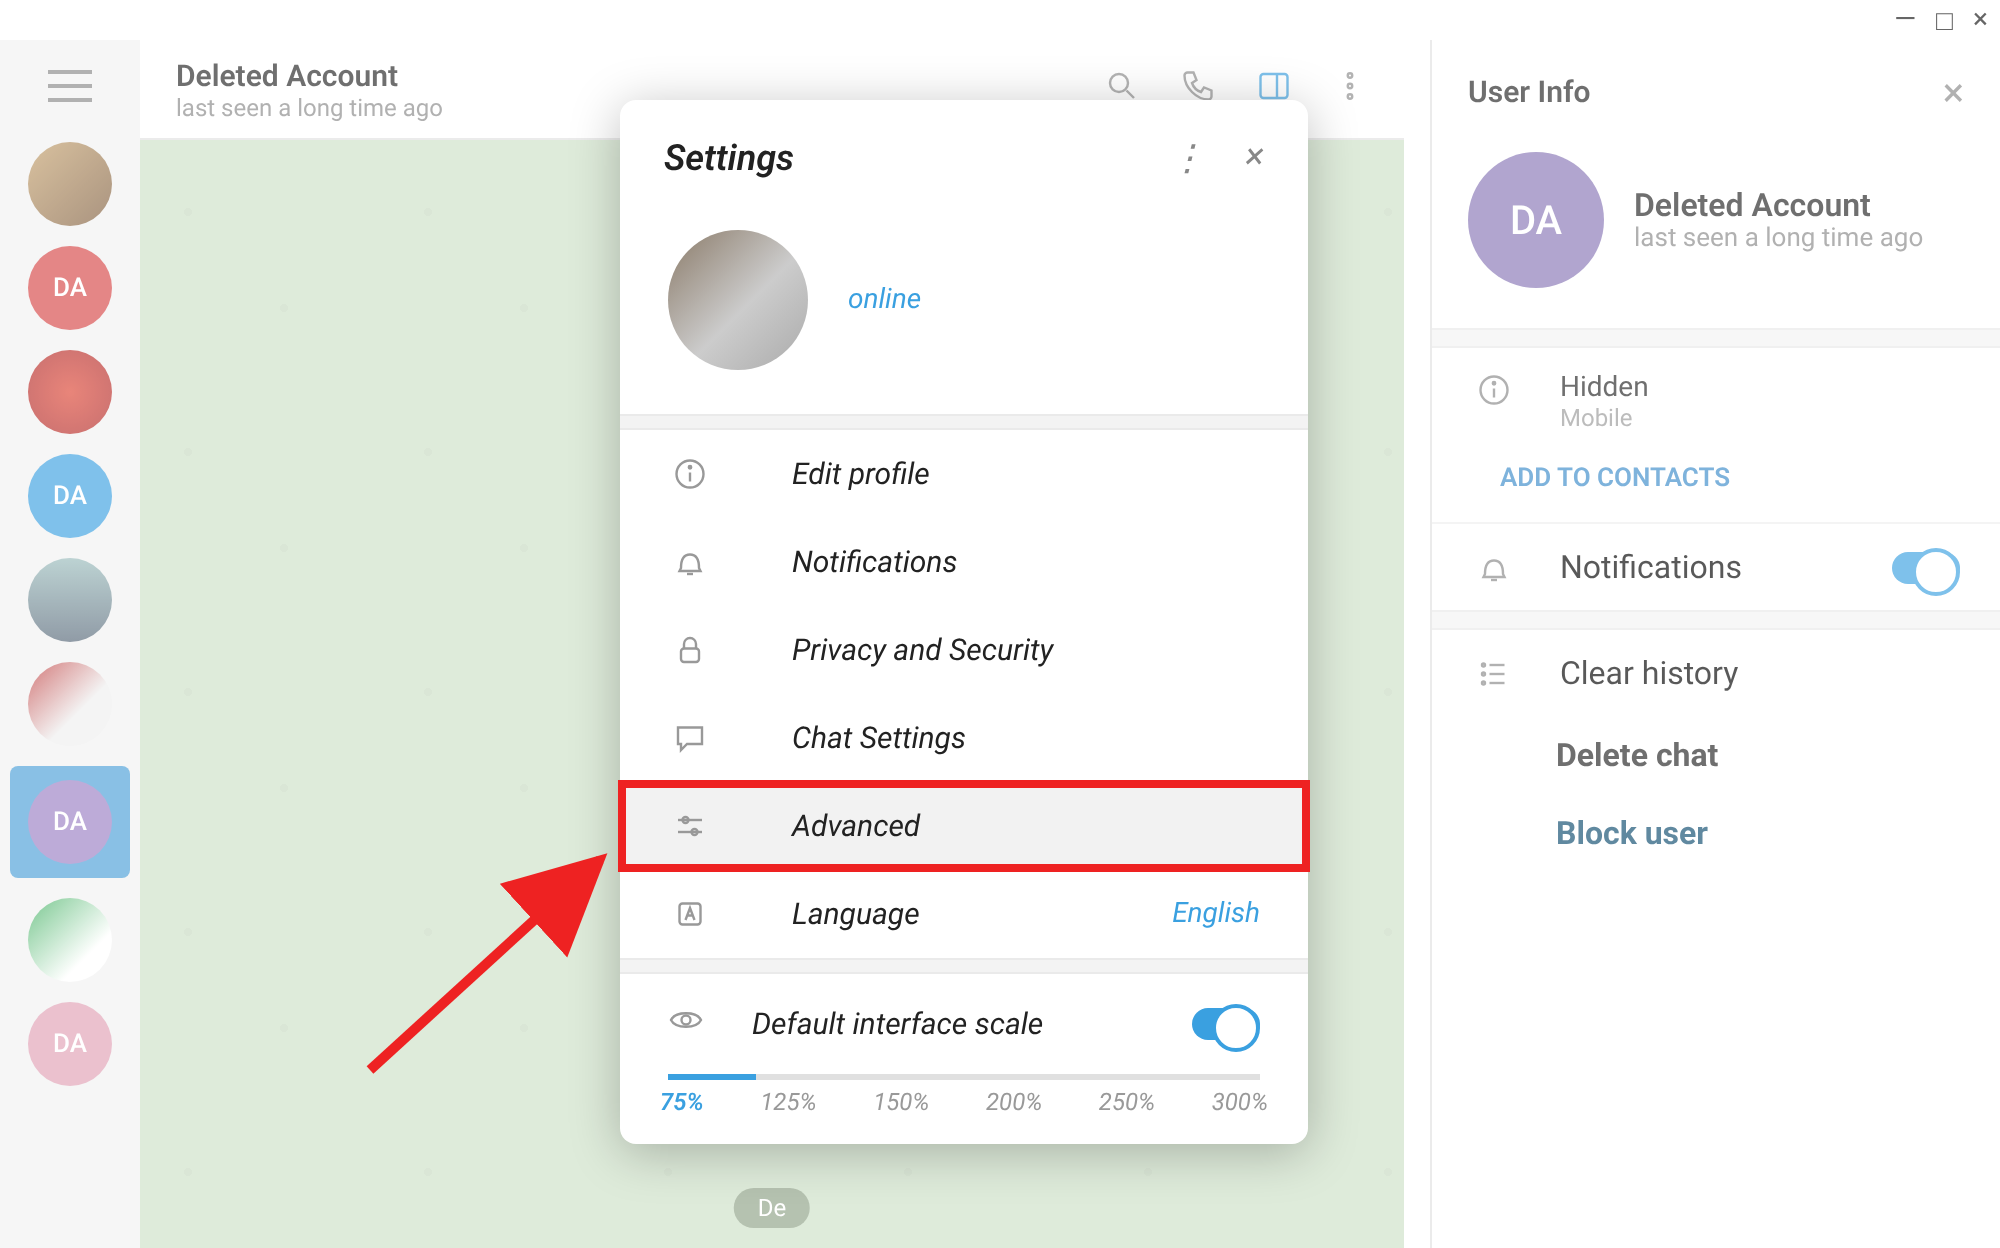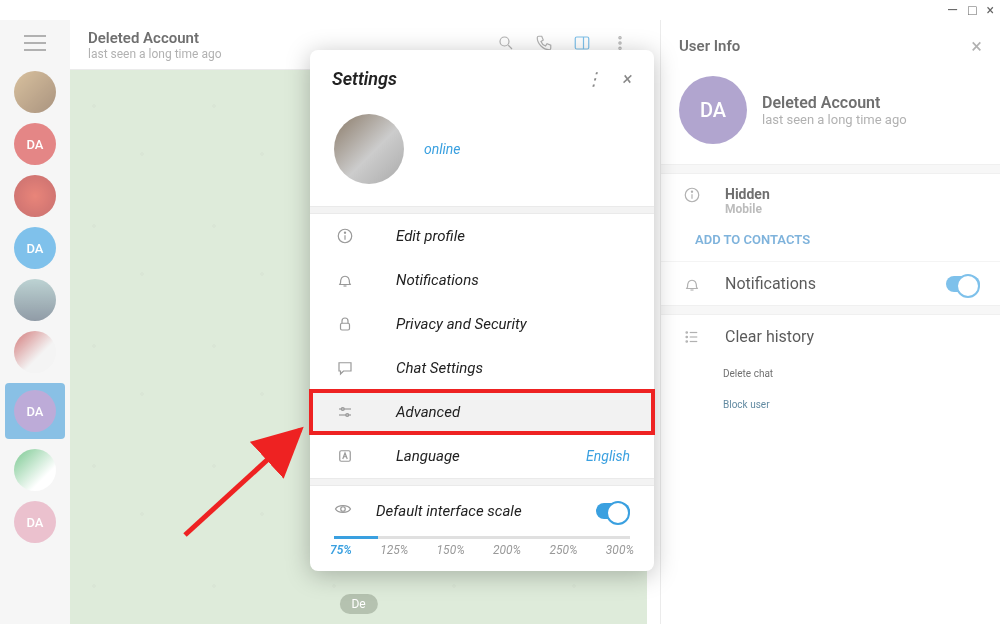--- a/index.html
+++ b/index.html
@@ -32,36 +32,36 @@
   .chat { flex: 1; background: #d9e8d3; position: relative; }
   .chat-header { background: #fff; height: 50px; display: flex; align-items: center; padding: 0 18px; border-bottom: 1px solid #e0e0e0; justify-content: space-between; }
   .chat-title {  }
   .chat-title .name { font-size: 15px; font-weight: 600; color: #222; }
   .chat-title .status { font-size: 12px; color: #888; }
   .chat-icons { display: flex; gap: 20px; color: #8a8a8a; }
   .chat-body { position: absolute; top: 50px; left: 0; right: 0; bottom: 0; background: #cde0c7; background-image: radial-gradient(circle at 20% 30%, rgba(0,0,0,0.03) 2px, transparent 2px), radial-gradient(circle at 60% 70%, rgba(0,0,0,0.03) 2px, transparent 2px); background-size: 120px 120px; }
   .date-pill { position: absolute; bottom: 10px; left: 50%; transform: translateX(-50%); background: rgba(100,120,90,0.6); color: #fff; padding: 3px 12px; border-radius: 12px; font-size: 12px; }
 
   
-  .userinfo { width: 340px; background: #fff; border-left: 1px solid #e0e0e0; display: flex; flex-direction: column; margin-left: 13px; }
+  .userinfo { width: 285px; background: #fff; border-left: 1px solid #e0e0e0; display: flex; flex-direction: column; margin-left: 13px; }
   .userinfo-header { display: flex; align-items: center; justify-content: space-between; padding: 14px 18px 8px; }
   .userinfo-header h3 { font-size: 15px; font-weight: 600; color: #222; }
   .close-x { font-size: 20px; color: #888; cursor: pointer; }
   .userinfo-profile { display: flex; gap: 15px; align-items: center; padding: 10px 18px 20px; }
   .big-avatar { width: 68px; height: 68px; border-radius: 50%; background: #8776b5; display: flex; align-items: center; justify-content: center; color: #fff; font-size: 20px; font-weight: 500; }
   .userinfo-profile .name { font-size: 16px; font-weight: 600; color: #222; }
   .userinfo-profile .status { font-size: 13px; color: #888; }
   .section-div { height: 10px; background: #f3f3f3; border-top: 1px solid #e8e8e8; border-bottom: 1px solid #e8e8e8; }
   .info-row { display: flex; align-items: center; gap: 22px; padding: 12px 20px; }
-  .info-row.top-align { align-items: flex-start; font-weight: bold; }
+  .info-row.top-align { align-items: flex-start; }
   .info-icon { width: 22px; color: #888; flex-shrink: 0; text-align: center; font-size: 18px; display:flex; justify-content:center; }
   .info-text .primary { font-size: 14px; color: #222; }
   .info-text .secondary { font-size: 12px; color: #999; }
   .addlink { color: #3a8ac9; font-size: 13px; font-weight: 600; padding: 4px 0 14px 34px; cursor: pointer; }
-  .action-row { padding: 10px 20px 10px 62px; font-size: 10px; color: #222; cursor: pointer; }
+  .action-row { padding: 10px 20px 10px 62px; font-size: 16px; color: #222; cursor: pointer; font-weight: bold; }
   .action-row.danger { color: #0c4a6e; }
   .toggle { width: 34px; height: 16px; background: #3aa0e0; border-radius: 10px; position: relative; }
   .toggle::after { content:''; position:absolute; right:0; top:-2px; width:20px; height:20px; background:#fff; border:2px solid #3aa0e0; border-radius:50%; }
   .info-row.between { justify-content: space-between; }
 
   
   .dim-overlay { position: absolute; top:20px; left:0; right:0; bottom:0; background: rgba(255,255,255,0.35); pointer-events:none; }
 
   
   .modal { position: absolute; top: 50px; left: 310px; width: 344px; background: #fff; border-radius: 8px; box-shadow: 0 4px 25px rgba(0,0,0,0.25); z-index: 20; font-style: italic; }

